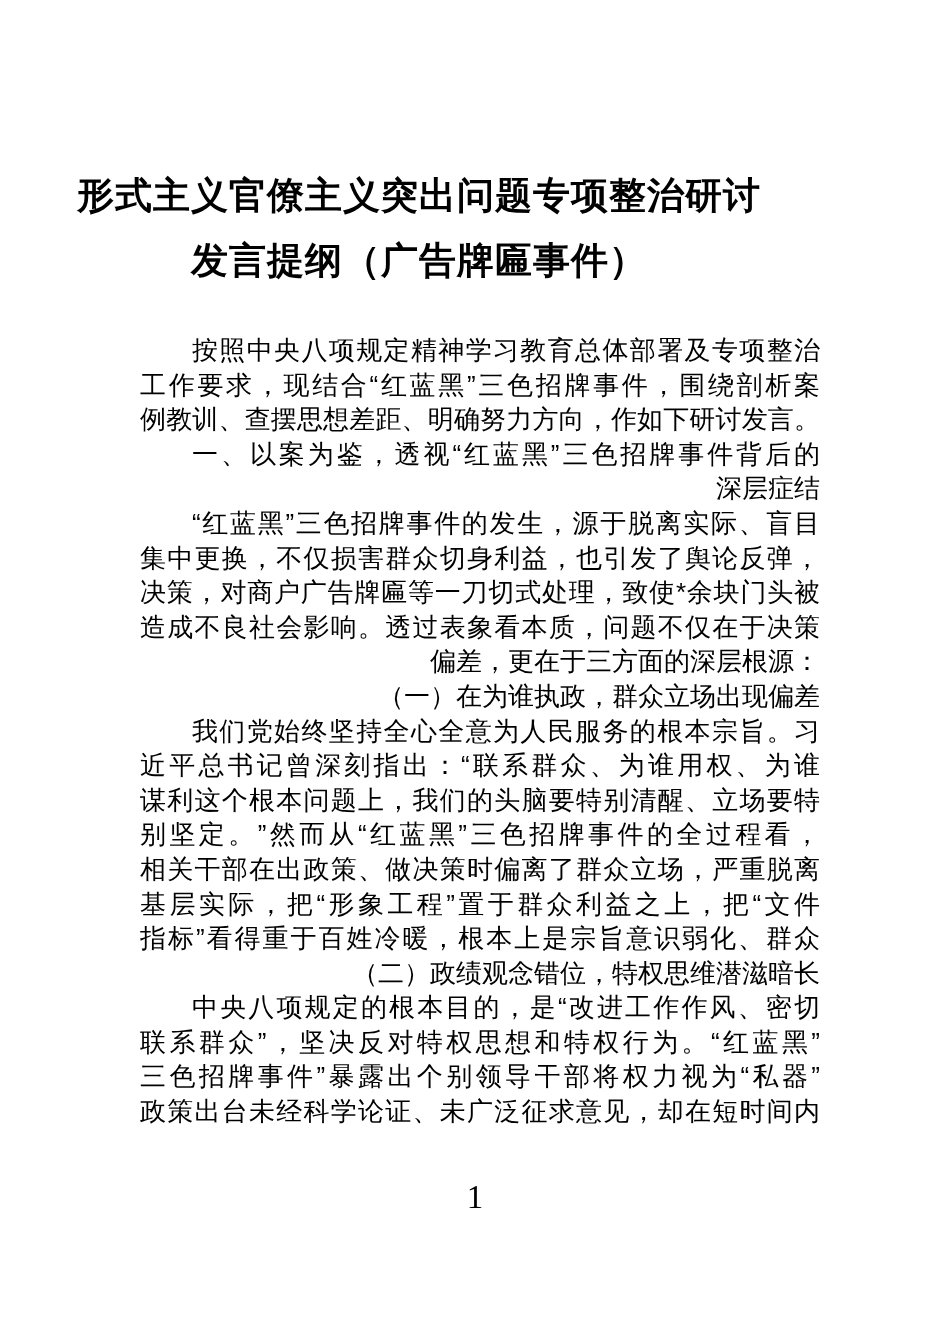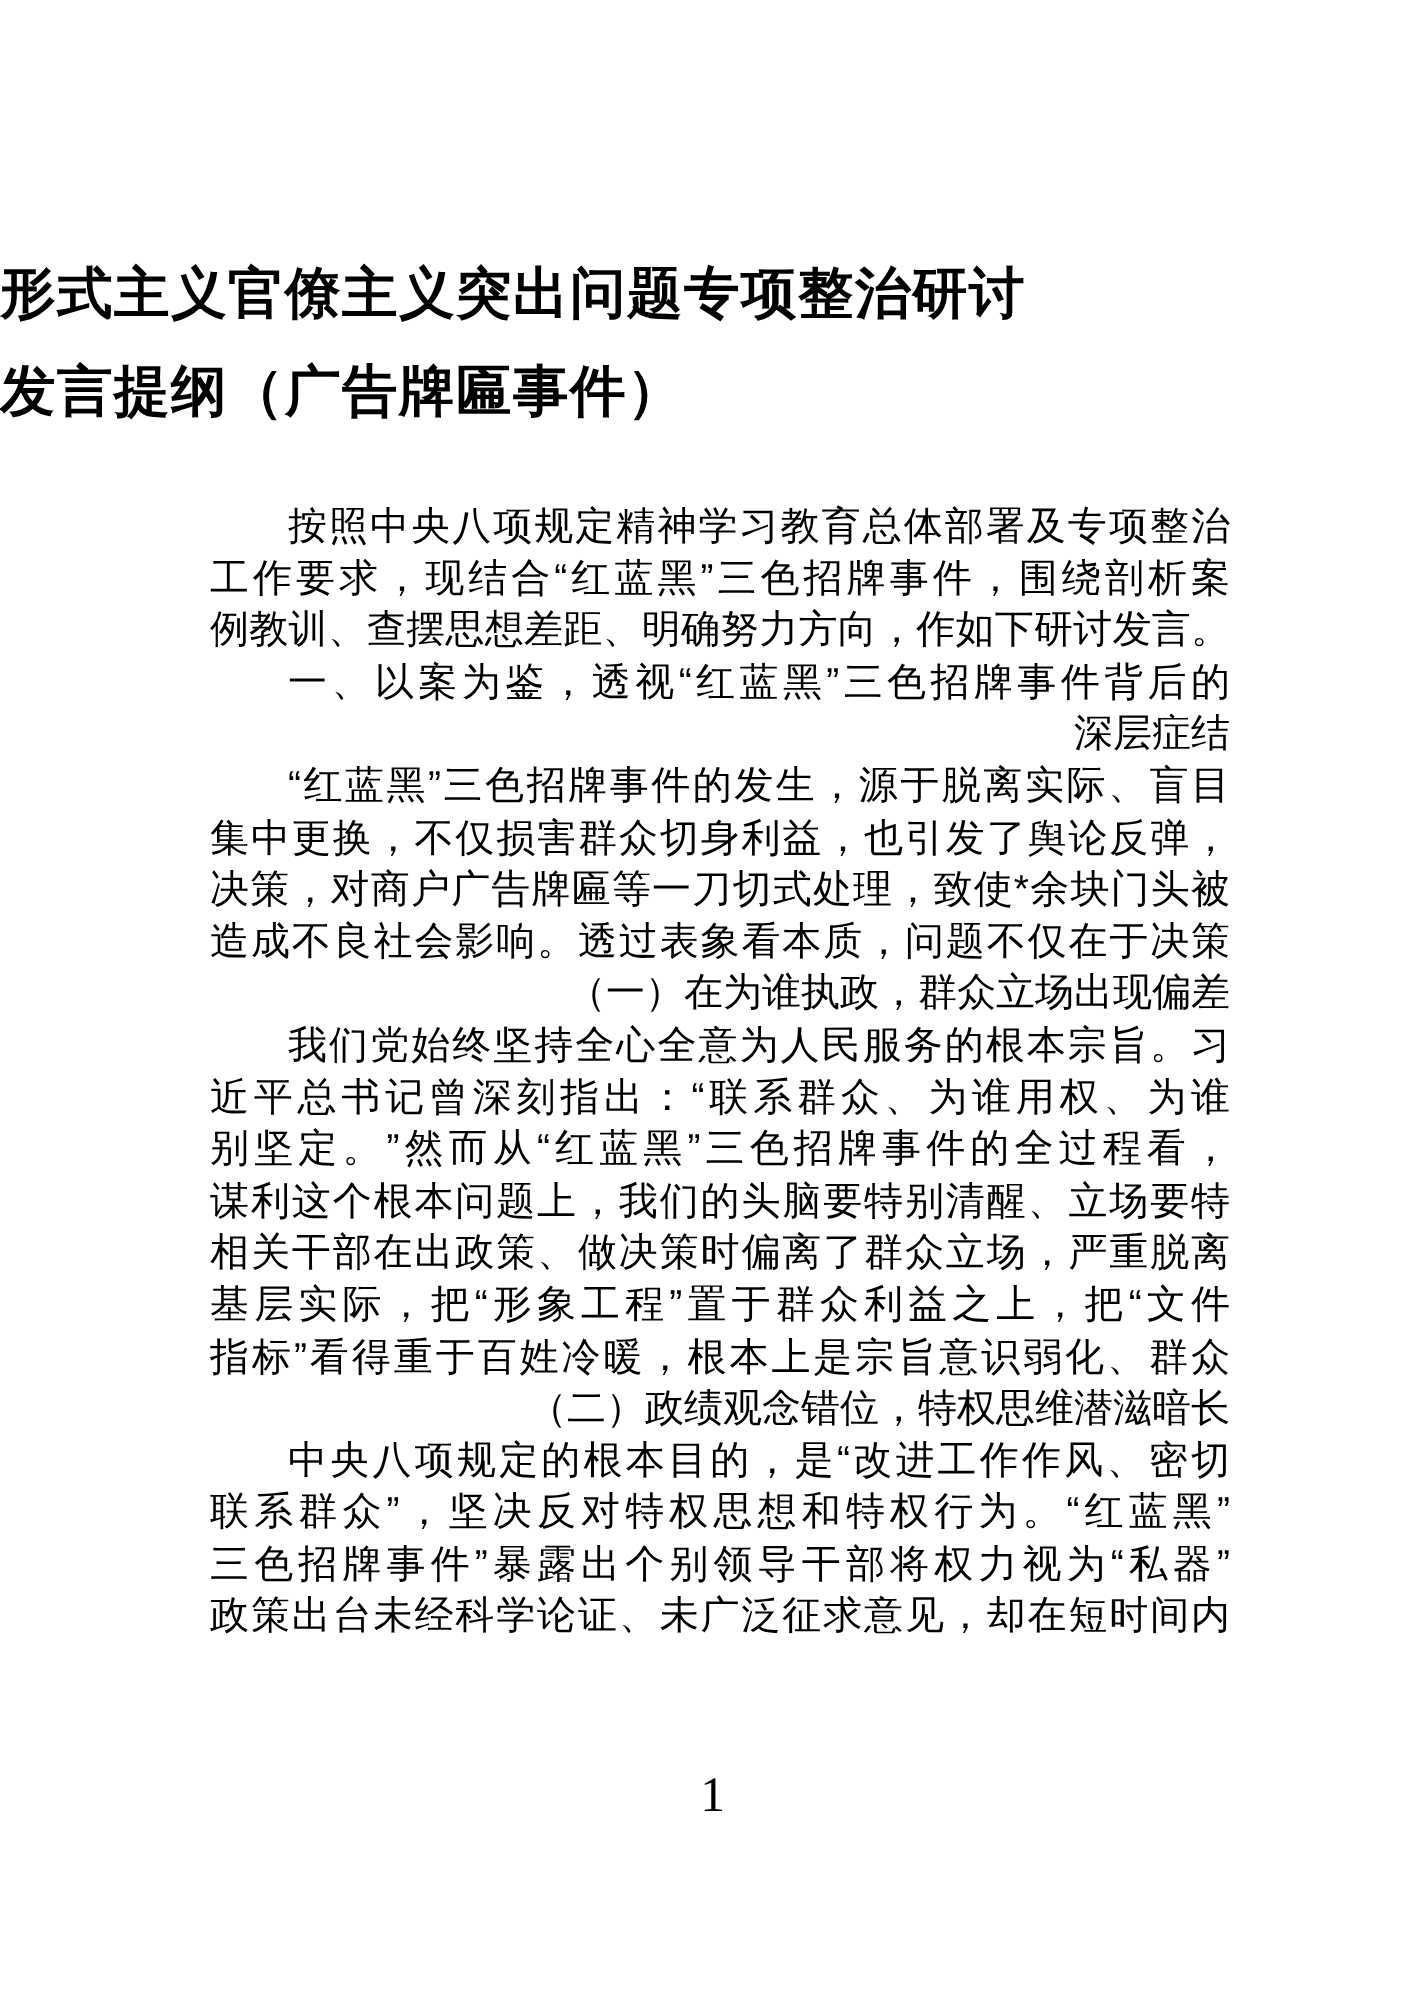--- a/index.html
+++ b/index.html
@@ -14,20 +14,21 @@
     background: #ffffff;
     color: #000000;
     font-family: "Liberation Sans", "DejaVu Sans", sans-serif;
     overflow: hidden;
   }
   .doc-title {
     position: absolute;
     top: 163px;
     left: 0;
     width: 838px;
+    text-align: center;
     font-size: 37px;
     font-weight: bold;
     line-height: 65px;
     letter-spacing: 1px;
   }
   .doc-body {
     position: absolute;
     top: 333px;
     left: 140px;
     width: 680px;
@@ -71,25 +72,26 @@
   <div class="doc-body">
     <div class="line indent fill">按照中央八项规定精神学习教育总体部署及专项整治</div>
     <div class="line fill">工作要求，现结合“红蓝黑”三色招牌事件，围绕剖析案</div>
     <div class="line fill">例教训、查摆思想差距、明确努力方向，作如下研讨发言。</div>
     <div class="line indent fill">一、以案为鉴，透视“红蓝黑”三色招牌事件背后的</div>
     <div class="line">深层症结</div>
     <div class="line indent fill">“红蓝黑”三色招牌事件的发生，源于脱离实际、盲目</div>
     <div class="line fill">集中更换，不仅损害群众切身利益，也引发了舆论反弹，</div>
     <div class="line fill">决策，对商户广告牌匾等一刀切式处理，致使*余块门头被</div>
     <div class="line fill">造成不良社会影响。透过表象看本质，问题不仅在于决策</div>
+    <div class="line">偏差，更在于三方面的深层根源：</div>
     <div class="line indent">（一）在为谁执政，群众立场出现偏差</div>
     <div class="line indent fill">我们党始终坚持全心全意为人民服务的根本宗旨。习</div>
     <div class="line fill">近平总书记曾深刻指出：“联系群众、为谁用权、为谁</div>
+    <div class="line fill">谋利这个根本问题上，我们的头脑要特别清醒、立场要特</div>
     <div class="line fill">别坚定。”然而从“红蓝黑”三色招牌事件的全过程看，</div>
-    <div class="line fill">谋利这个根本问题上，我们的头脑要特别清醒、立场要特</div>
     <div class="line fill">相关干部在出政策、做决策时偏离了群众立场，严重脱离</div>
     <div class="line fill">基层实际，把“形象工程”置于群众利益之上，把“文件</div>
     <div class="line fill">指标”看得重于百姓冷暖，根本上是宗旨意识弱化、群众</div>
     <div class="line indent">（二）政绩观念错位，特权思维潜滋暗长</div>
     <div class="line indent fill">中央八项规定的根本目的，是“改进工作作风、密切</div>
     <div class="line fill">联系群众”，坚决反对特权思想和特权行为。“红蓝黑”</div>
     <div class="line fill">三色招牌事件”暴露出个别领导干部将权力视为“私器”</div>
     <div class="line fill">政策出台未经科学论证、未广泛征求意见，却在短时间内</div>
   </div>
 

